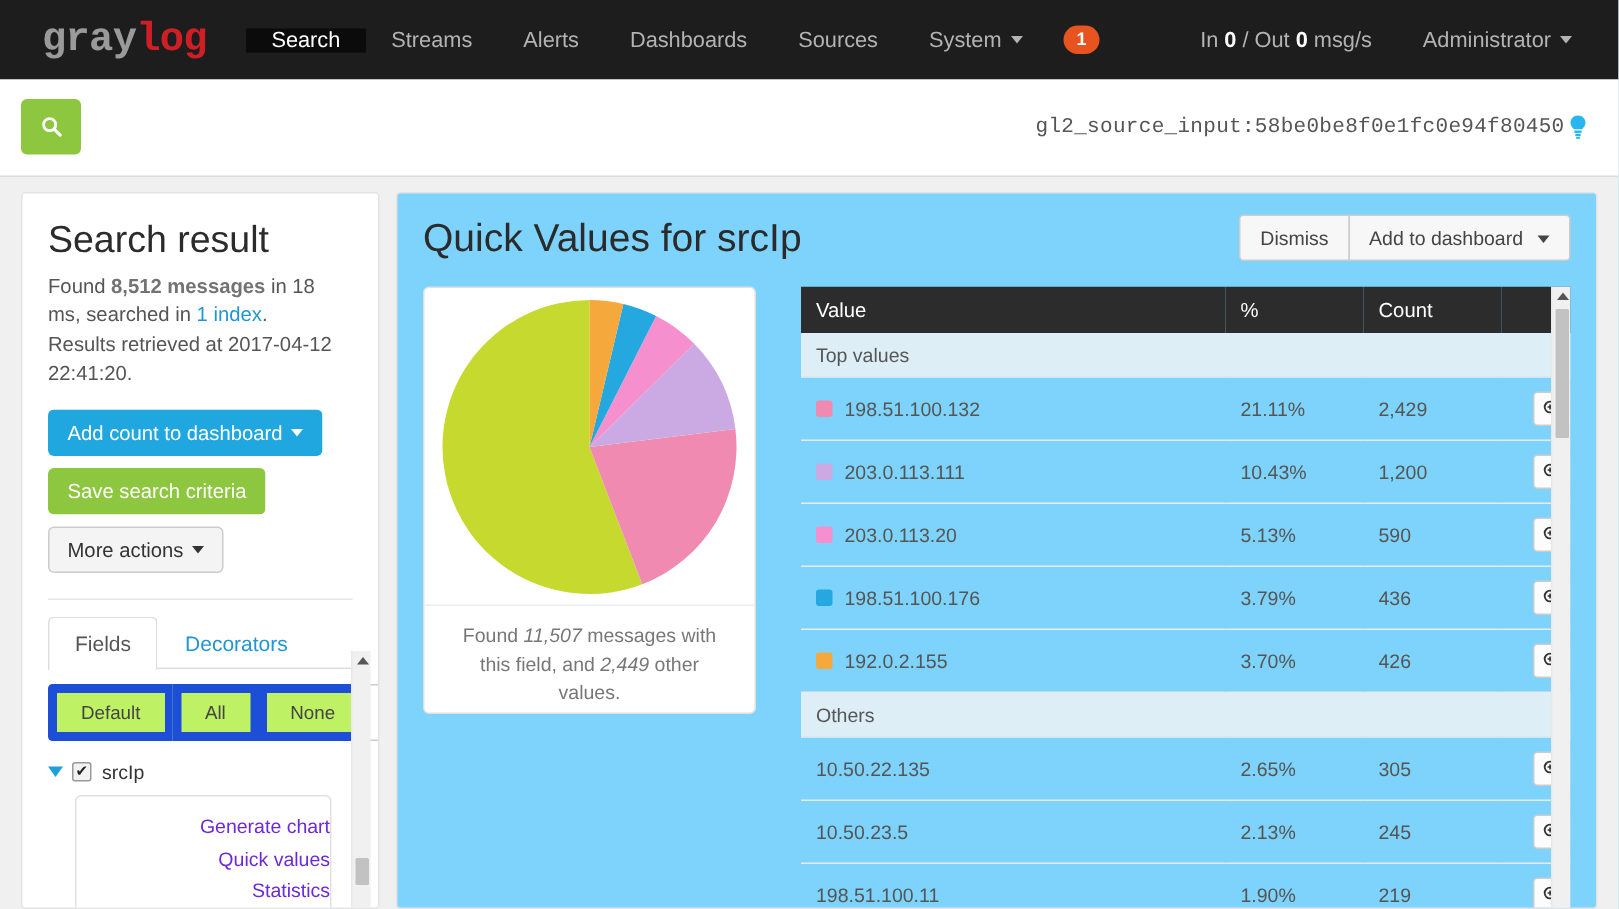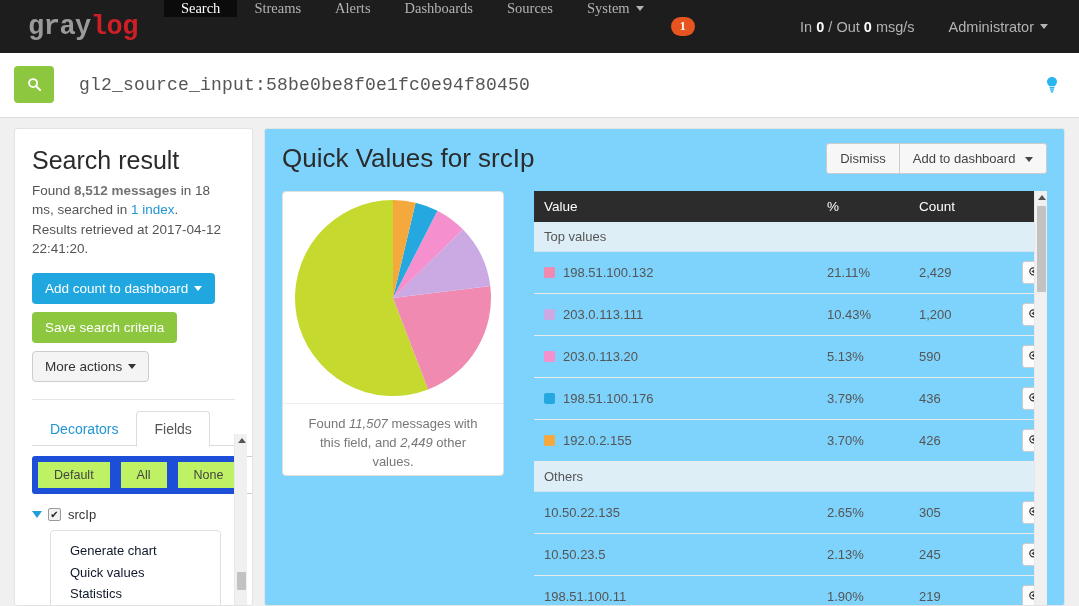--- a/index.html
+++ b/index.html
@@ -21,21 +21,21 @@
   }
   .brand {
     display: flex; align-items: center;
     padding: 0 26px 0 28px;
     font-size: 27px; font-weight: bold;
     letter-spacing: -0.5px;
     font-family: Liberation Mono, monospace;
   }
   .brand .gray { color: #9a9a9a; }
   .brand .log  { color: #cf1f26; }
-  .nav-items { display: flex; align-items: flex-start; font-family: Liberation Serif, serif; }
+  .nav-items { display: flex; align-items: center; }
   .nav-item {
     display: flex; align-items: center;
     padding: 0 17px;
     color: #b3b3b3;
     font-size: 14.5px;
     cursor: pointer;
     white-space: nowrap;
   }
   .nav-item.active { background: #0b0b0b; color: #ffffff; }
   .caret {
@@ -80,25 +80,26 @@
     background: #8dc63f;
     border: none; border-radius: 4px;
     display: flex; align-items: center; justify-content: center;
     cursor: pointer;
     flex: 0 0 auto;
   }
   .search-query {
     flex: 1 1 auto;
     margin-left: 23px;
     font-family: "Liberation Mono", monospace;
-    font-size: 18px;
+    font-size: 14px;
     color: #555;
     letter-spacing: 0.2px;
     border: none; outline: none;
     background: transparent;
+    text-align: right;
   }
   .bulb { margin-right: 6px; cursor: pointer; display:flex; align-items:center;}
 
   
   .content {
     display: flex;
     padding: 10px 14px 0 14px;
     gap: 11px;
     height: calc(606px - 53px - 65px);
   }
@@ -200,25 +201,26 @@
   }
   .field-actions {
     border: 1px solid #e0e0e0;
     border-radius: 4px;
     margin: 6px 0 6px 18px;
     padding: 9px 0 9px 19px;
     background: #fff;
   }
   .field-actions a {
     display: block;
-    color: #0f172a;
+    color: #6d28d9;
     font-size: 13px;
     text-decoration: none;
     line-height: 1.68;
     cursor: pointer;
+    text-align: right;
   }
   .vscroll {
     position: absolute;
     width: 13px;
     background: #f0f0f0;
     border-left: 1px solid #e8e8e8;
   }
   .vscroll .thumb { position: absolute; background: #c2c2c2; width: 9px; left: 2px; border-radius: 1px;}
   .sarrow {
     position: absolute; left: 3px; width: 0; height: 0;
@@ -404,22 +406,22 @@
     </div>
     <div>
       <div class="btn btn-default">
         <span>More actions</span>
         <span class="caret"></span>
       </div>
     </div>
     <div class="divider"></div>
 
     <div class="tabs">
+      <div class="tab active"><span>Fields</span></div>
       <div class="tab"><span>Decorators</span></div>
-      <div class="tab active"><span>Fields</span></div>
     </div>
     <div class="tabs-line"></div>
 
     <div class="btn-group">
       <div class="bg-btn">Default</div>
       <div class="bg-btn">All</div>
       <div class="bg-btn">None</div>
       <input class="filter-input" placeholder="Filter fields" style="">
     </div>
 

